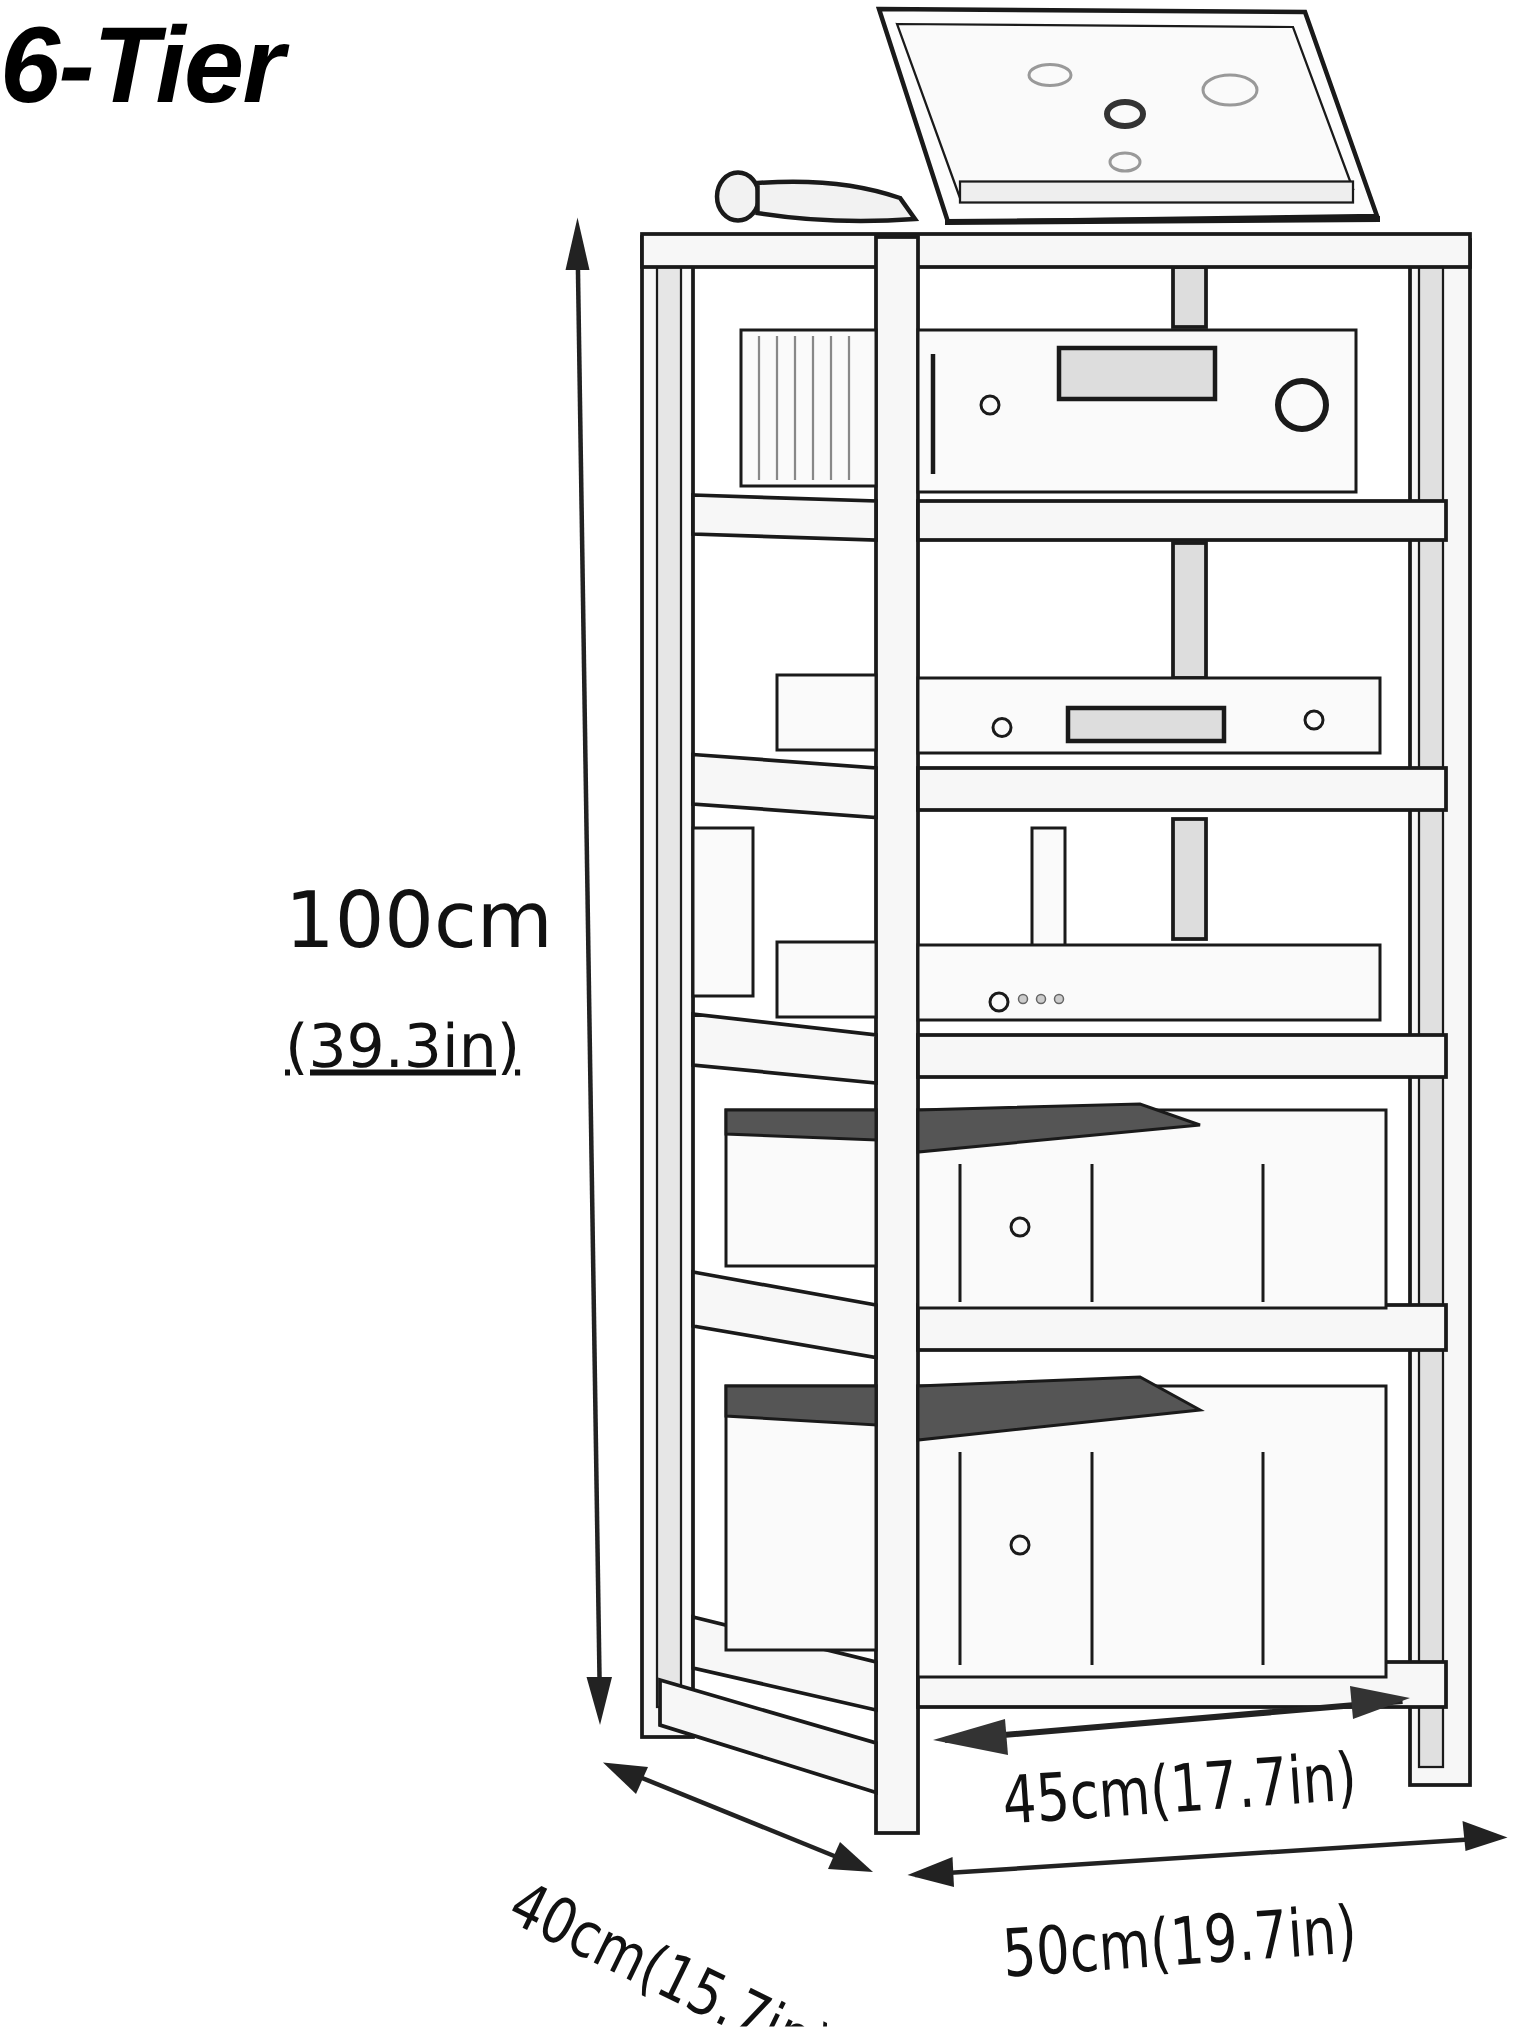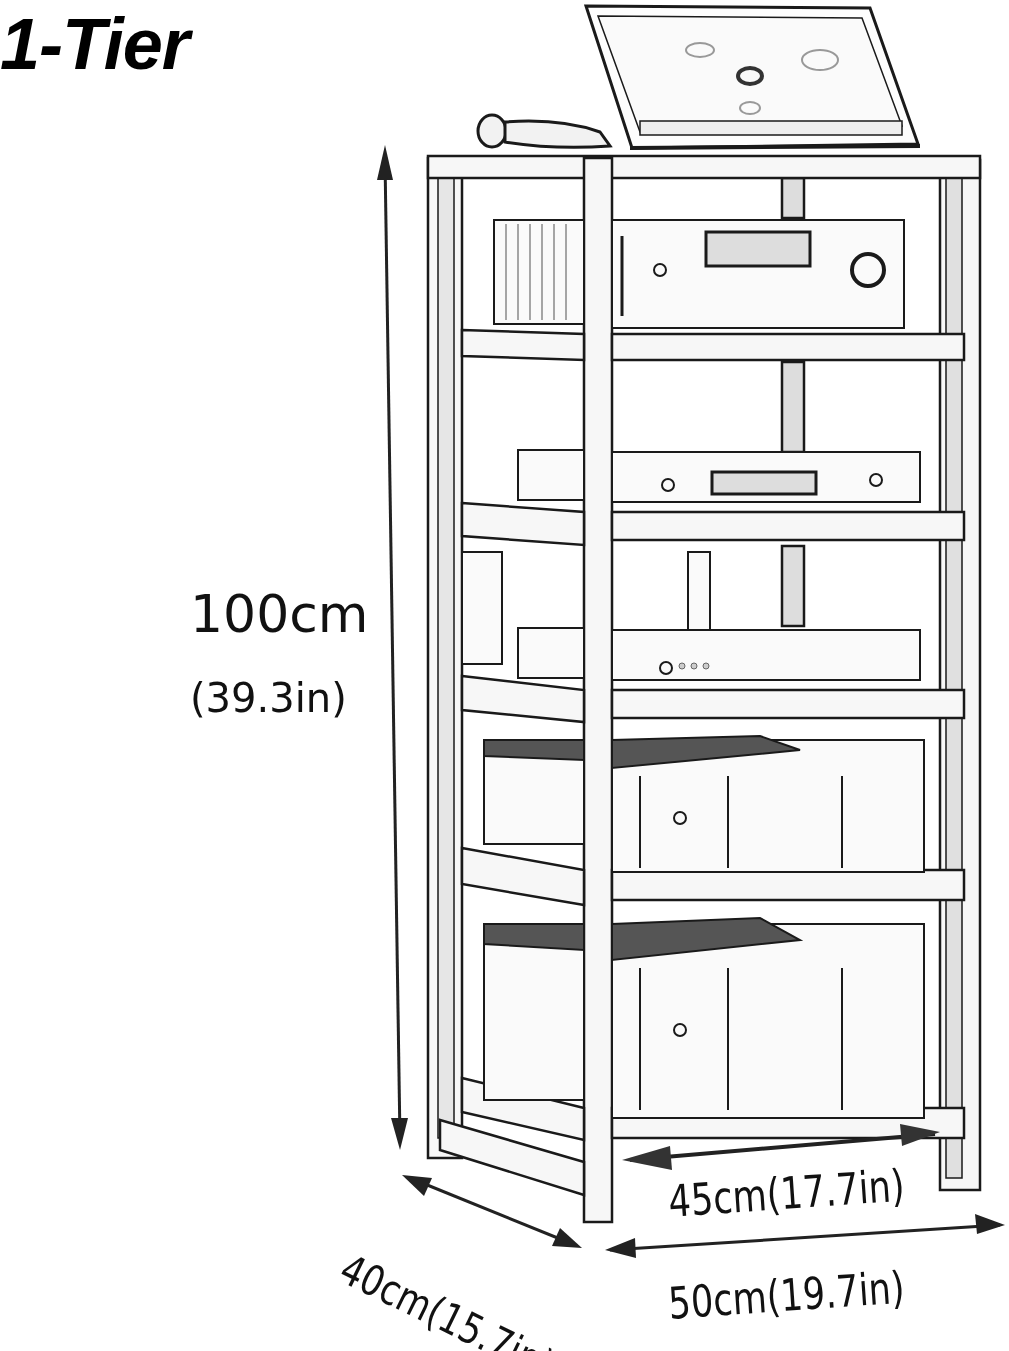--- a/index.html
+++ b/index.html
@@ -1,29 +1,29 @@
 <!DOCTYPE html>
 <html><head>
 <meta charset="utf-8">
 <style>
   html, body { margin: 0; padding: 0; background: #ffffff; }
   body { width: 1009px; height: 1351px; position: relative; overflow: hidden; font-family: "Liberation Sans", sans-serif; }
   .title { position: absolute; left: 0; top: 8px; font-family: "Liberation Sans", sans-serif; font-weight: bold; font-style: italic; font-size: 72px; color: #000; letter-spacing: -1px; line-height: 1; }
   .dim { position: absolute; font-family: "DejaVu Sans", sans-serif; color: #111; white-space: nowrap; line-height: 1; }
   .dim-h1 { left: 190px; top: 588px; font-size: 52px; }
-  .dim-h2 { left: 190px; top: 678px; font-size: 40px; }
+  .dim-h2 { left: 190px; top: 678px; font-size: 40px; text-decoration: underline; }
   .dim-depth { left: 352px; top: 1248px; font-size: 42px; transform-origin: left top; transform: rotate(26deg); font-family: "DejaVu Sans", sans-serif; transform: rotate(26deg) scaleX(0.82); }
   .dim-inner { left: 667px; top: 1180px; font-size: 44px; transform-origin: left top; transform: rotate(-4deg) scaleX(0.8); }
   .dim-outer { left: 667px; top: 1282px; font-size: 44px; transform-origin: left top; transform: rotate(-4deg) scaleX(0.8); }
   svg.draw { position: absolute; left: 0; top: 0; }
 </style>
 </head>
 <body>
 
-<div class="title">1-Tier</div>
+<div class="title">6-Tier</div>
 
 <div class="dim dim-h1">100cm</div>
 <div class="dim dim-h2">(39.3in)</div>
 <div class="dim dim-depth">40cm(15.7in)</div>
 <div class="dim dim-inner">45cm(17.7in)</div>
 <div class="dim dim-outer">50cm(19.7in)</div>
 
 <svg class="draw" width="1009" height="1351" viewBox="0 0 1009 1351">
   <defs>
     <marker id="arr" markerWidth="10" markerHeight="10" refX="9" refY="5" orient="auto" markerUnits="userSpaceOnUse">

